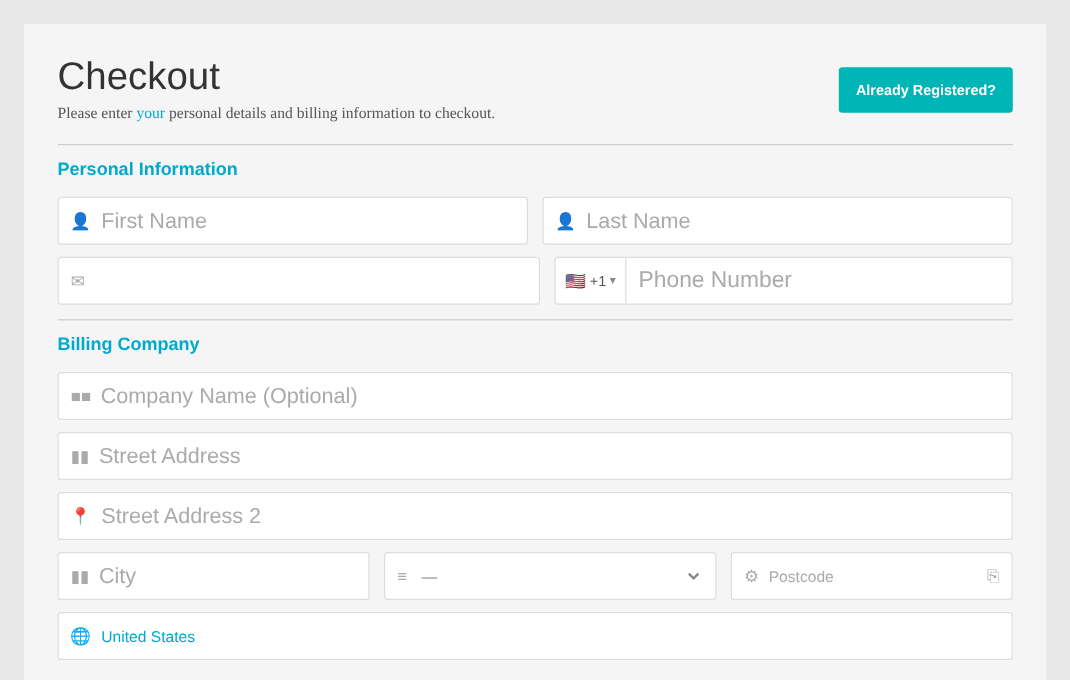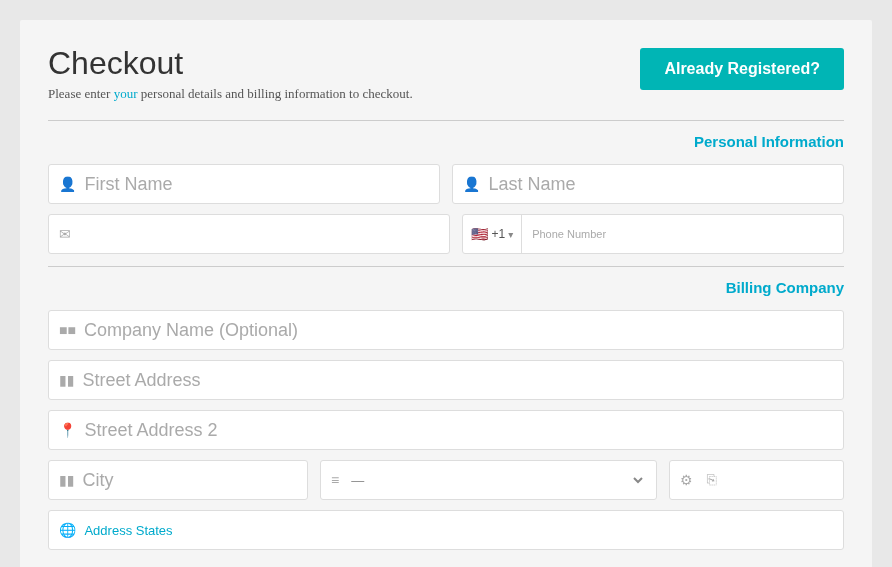--- a/index.html
+++ b/index.html
@@ -14,21 +14,21 @@
     }
     .checkout-container {
       background: #f5f5f5;
       width: 860px;
       padding: 24px 28px 28px;
       border-radius: 2px;
     }
     .checkout-header {
       display: flex;
       justify-content: space-between;
-      align-items: flex-start;
+      align-items: center;
       margin-bottom: 18px;
     }
     .checkout-title {
       font-size: 32px;
       font-weight: 400;
       color: #333;
       line-height: 1.2;
     }
     .checkout-subtitle {
       font-size: 13px;
@@ -37,35 +37,35 @@
       font-family: Liberation Serif, serif;
     }
     .checkout-subtitle a, .checkout-subtitle span.link {
       color: #00aacc;
       text-decoration: none;
     }
     .already-registered-btn {
       background: #00b5b5;
       color: #fff;
       border: none;
-      padding: 12px 24px;
-      font-size: 16px;
+      padding: 12px 14px;
+      font-size: 12px;
       font-weight: 600;
       border-radius: 3px;
       cursor: pointer;
       white-space: nowrap;
       margin-top: 4px;
     }
     .divider {
       border: none;
       border-top: 1px solid #ccc;
       margin: 12px 0;
     }
     .section-title {
-      text-align: right;
+      text-align: left;
       color: #00aacc;
       font-size: 15px;
       font-weight: 600;
       margin: 10px 0 14px;
     }
     .form-row {
       display: flex;
       gap: 12px;
       margin-bottom: 10px;
     }
@@ -120,21 +120,21 @@
     .flag {
       font-size: 14px;
     }
     .phone-prefix .caret {
       font-size: 10px;
       color: #888;
     }
     .phone-field input {
       border: none;
       outline: none;
-      font-size: 11px;
+      font-size: 19px;
       color: #888;
       padding: 0 10px;
       flex: 1;
       background: transparent;
     }
     .phone-field input::placeholder {
       color: #aaa;
     }
     .full-row {
       margin-bottom: 10px;
@@ -301,23 +301,24 @@
       <input type="text" placeholder="City" style="">
     </div>
     <div class="state-field">
       <span class="icon">≡</span>
       <select>
         <option>—</option>
       </select>
     </div>
     <div class="postcode-field">
       <span class="icon">⚙</span>
+      <input type="text" placeholder="Postcode" style="">
       <span class="postcode-icon">⎘</span>
     </div>
   </div>
 
   <div class="full-row">
     <div class="country-field">
       <span class="icon">🌐</span>
-      <span>Address States</span>
+      <span>United States</span>
     </div>
   </div>
 </div>
 
 </body></html>

